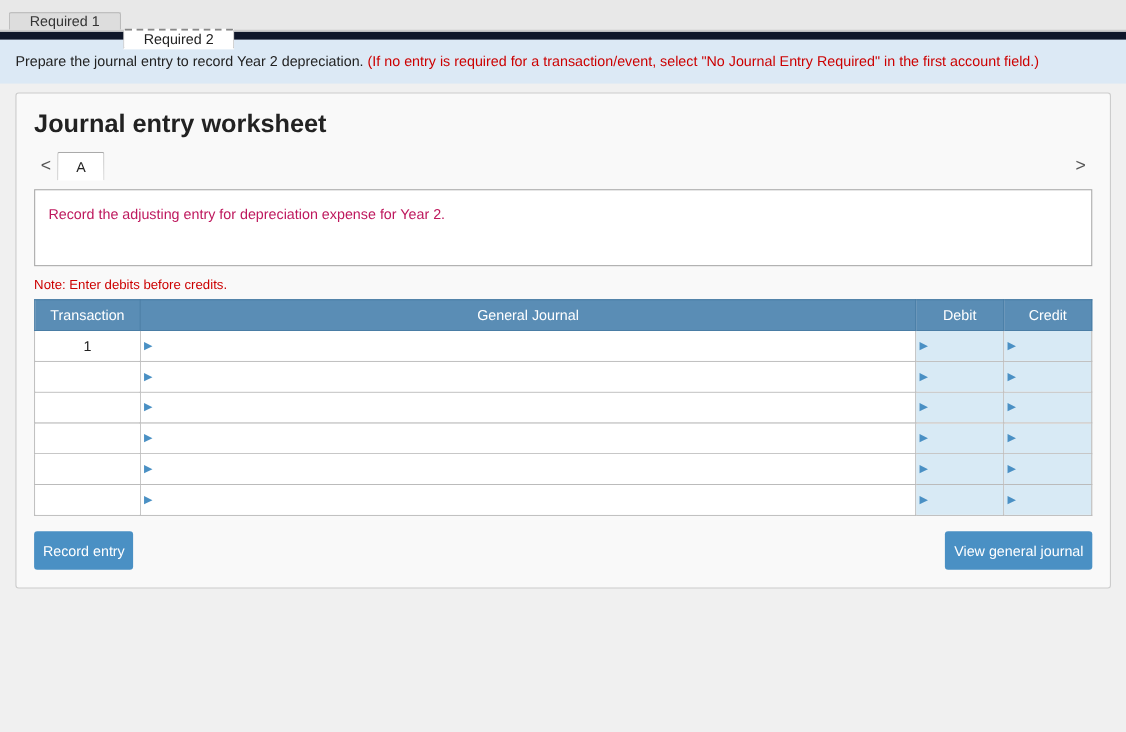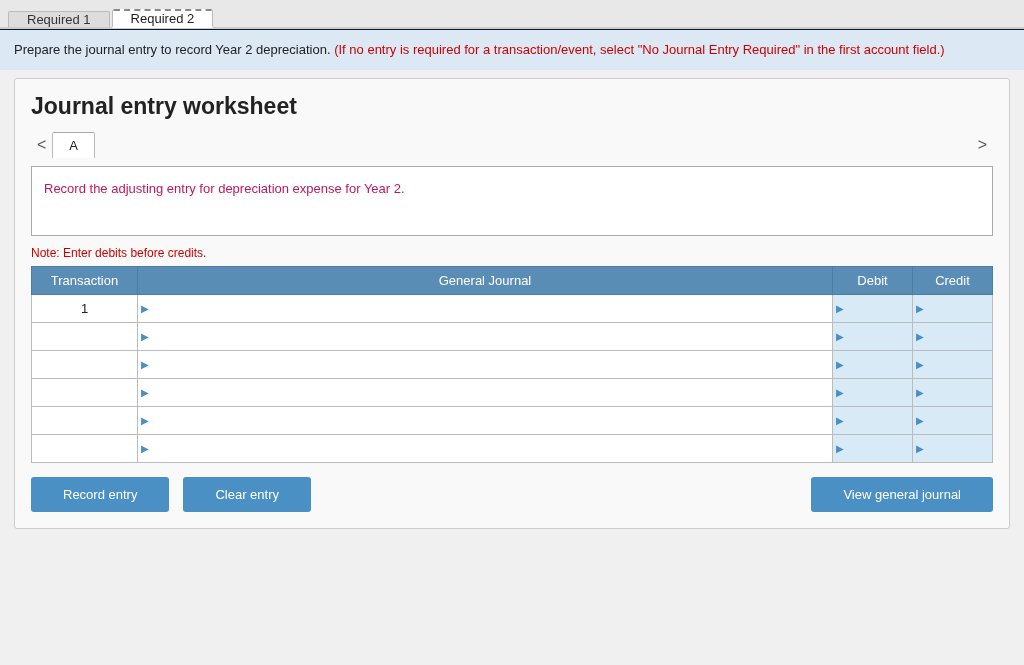--- a/index.html
+++ b/index.html
@@ -37,32 +37,32 @@
       color: #333;
     }
 
     .tab.active {
       background: #fff;
       border: 1px solid #bbb;
       border-bottom: 2px solid #fff;
       font-weight: normal;
       color: #222;
       position: relative;
-      top: 1px;
+      top: 18px;
       
       border-top: 2px dashed #888;
     }
 
     
     .instruction-banner {
       background: #dce9f5;
       padding: 10px 14px;
       font-size: 13px;
       line-height: 1.5;
-      border-top: 1px solid #0f172a;
+      border-top: 7px solid #0f172a;
     }
 
     .instruction-banner .red-text {
       color: #c00;
     }
 
     
     .btn-blue {
       display: inline-block;
       background: #4a90c4;
@@ -152,21 +152,21 @@
     .journal-table thead tr th {
       background: #5a8db5;
       color: #fff;
       padding: 6px 8px;
       border: 1px solid #4a7da5;
       text-align: center;
       font-weight: normal;
     }
 
     .journal-table thead tr th.col-transaction {
-      width: 106px;
+      width: 96px;
     }
 
     .journal-table thead tr th.col-general {
       text-align: center;
     }
 
     .journal-table thead tr th.col-debit,
     .journal-table thead tr th.col-credit {
       width: 80px;
     }
@@ -211,21 +211,21 @@
     .action-buttons {
       display: flex;
       gap: 0;
       margin-top: 14px;
     }
 
     .btn-action {
       background: #4a90c4;
       color: #fff;
       border: none;
-      padding: 10px 32px;
+      padding: 10px 8px;
       font-size: 13px;
       cursor: pointer;
       border-radius: 3px;
       font-weight: normal;
     }
 
     .btn-action.clear {
       margin-left: 14px;
     }
 
@@ -312,19 +312,18 @@
             <td class="col-transaction"></td>
             <td class="col-general"><span class="cell-arrow">▶</span><input type="text" style="width: calc(100% - 14px); margin-left: 14px; border: none; outline: none; font-size: 13px;"></td>
             <td class="col-debit"><span class="cell-arrow">▶</span><input type="text" style="width: calc(100% - 14px); margin-left: 14px; border: none; outline: none; font-size: 13px; background: transparent;"></td>
             <td class="col-credit"><span class="cell-arrow">▶</span><input type="text" style="width: calc(100% - 14px); margin-left: 14px; border: none; outline: none; font-size: 13px; background: transparent;"></td>
           </tr>
         </tbody>
     </table>
 
     <div class="action-buttons">
       <button class="btn-action">Record entry</button>
-      <button class="btn-action clear">Clear entry</button>
       <button class="btn-action view-general">View general journal</button>
     </div>
 
   </div>
 
 </div>
 
 </body></html>

